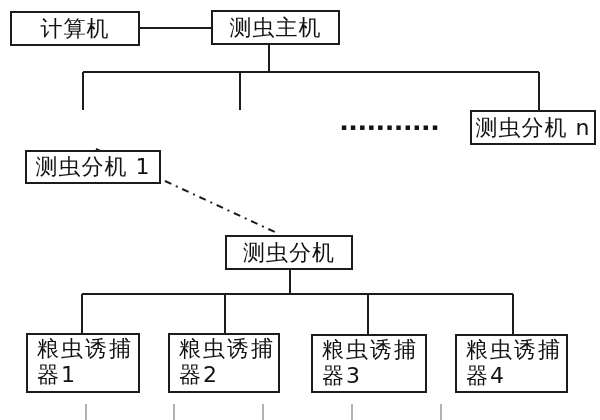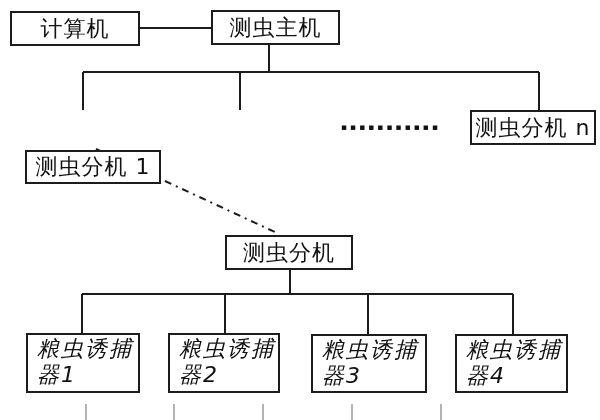--- a/index.html
+++ b/index.html
@@ -35,21 +35,20 @@
     z-index: 1;
     white-space: nowrap;
   }
   .box.trap {
     flex-direction: column;
     align-items: flex-start;
     justify-content: center;
     padding: 2px 6px 4px 9px;
     line-height: 26px;
     letter-spacing: 2px;
-    font-style: italic;
   }
   .trap-line {
     display: block;
   }
   #node-computer { left: 10px;  top: 11px;  width: 130px; height: 35px; }
   #node-host     { left: 211px; top: 10px;  width: 129px; height: 35px; }
   #node-sub1     { left: 25px;  top: 110px; width: 136px; height: 34px; margin-top: 40px; }
   #node-sub2     { left: 182px; top: 110px; width: 128px; height: 34px; }
   #node-subn     { left: 470px; top: 110px; width: 126px; height: 35px; }
   #node-detail   { left: 225px; top: 235px; width: 128px; height: 35px; }

